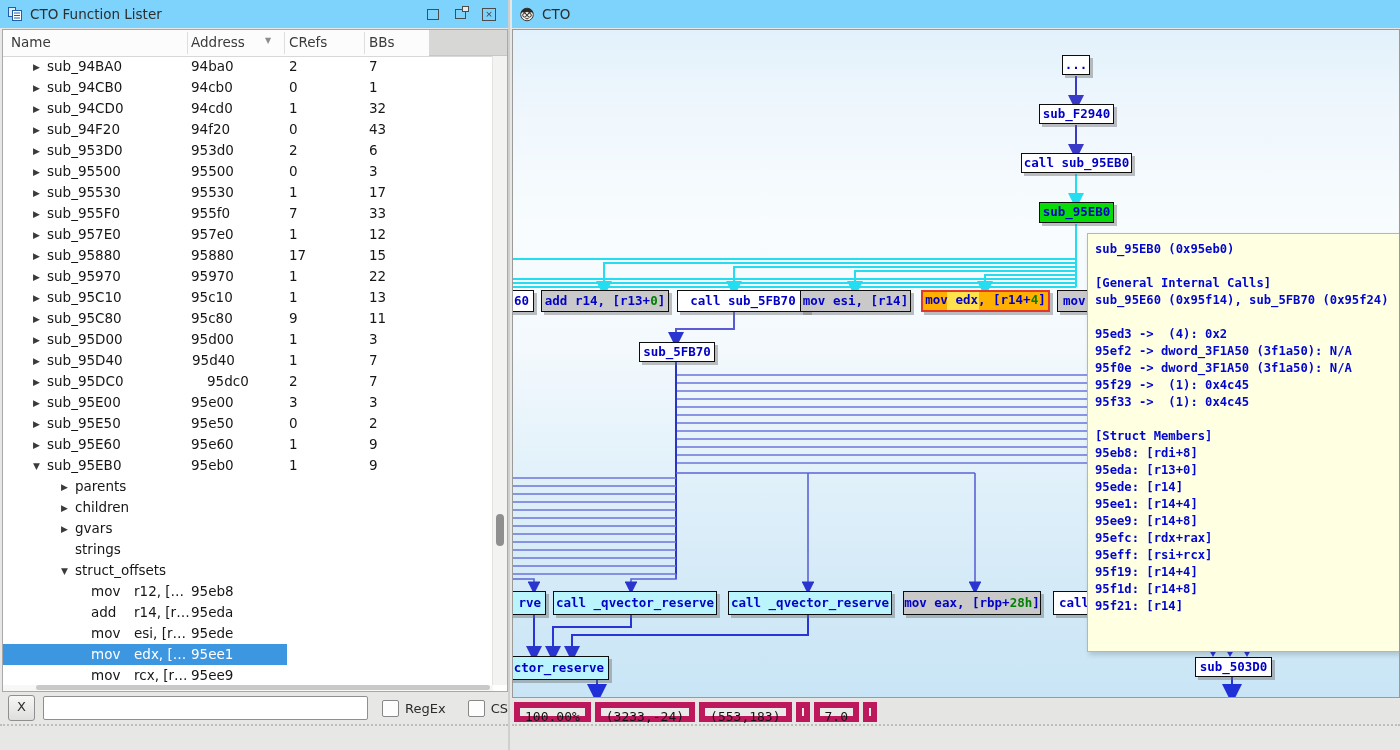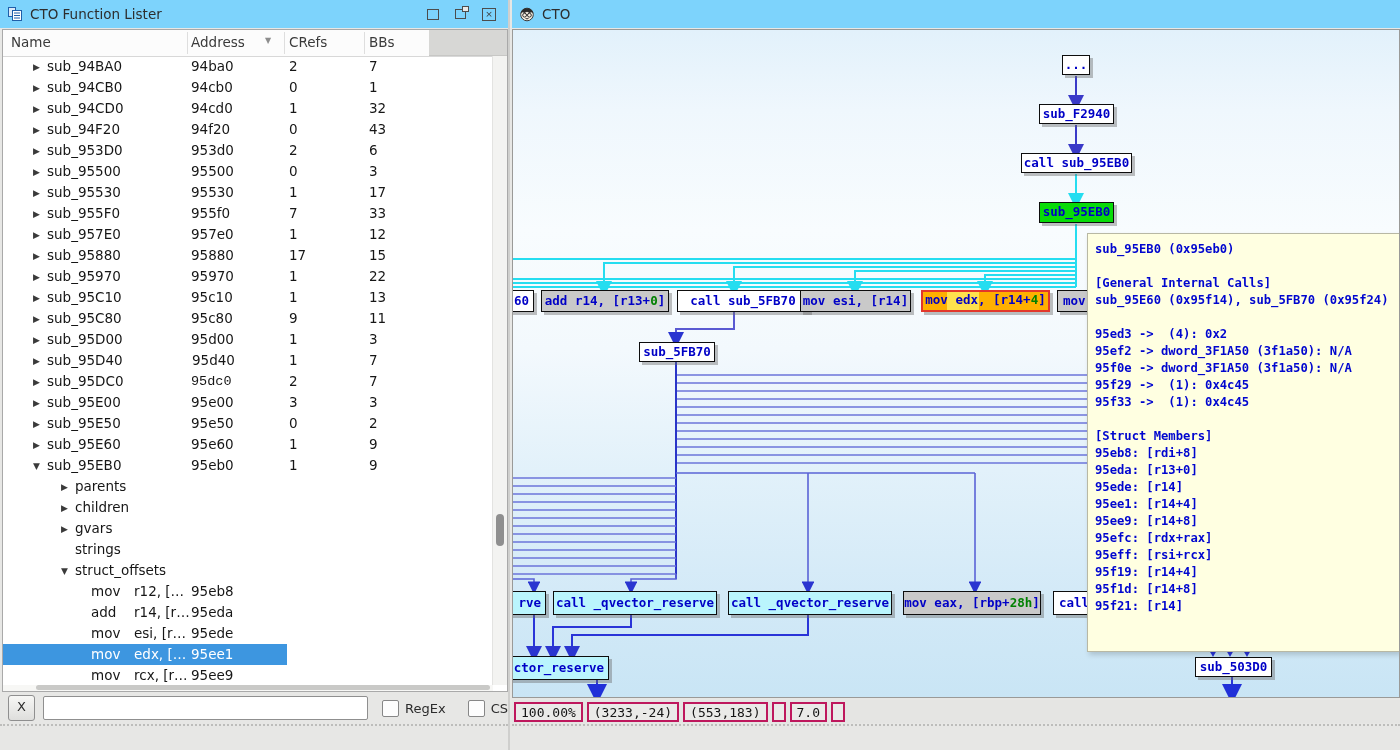--- a/index.html
+++ b/index.html
@@ -72,21 +72,21 @@
   .clip-l{text-align:left;padding-left:5px}
 
   #tooltip{position:absolute;left:574px;top:203px;right:-1px;height:419px;background:#ffffe1;
            border:1px solid #b8b8a4;box-shadow:2px 3px 5px rgba(0,0,0,.16);z-index:5;box-sizing:border-box;
            padding:7px 0 0 7px;font:bold 12.2px "DejaVu Sans Mono",monospace;color:#0006cf}
   .tline{height:17px;line-height:17px;white-space:pre}
 
   #statusbar{position:absolute;left:0;right:0;top:700px;height:23px;background:#e5e5e3;
              display:flex;align-items:center;gap:4px;padding-left:2px;
              font:13px "DejaVu Sans Mono",monospace;color:#141414}
-  .seg{height:20px;line-height:18px;border:2px solid #be185d;background:#eaeae8;padding:0 5px;box-sizing:border-box}
+  .seg{height:20px;line-height:18px;border:6px solid #be185d;background:#eaeae8;padding:0 5px;box-sizing:border-box}
   .seg.empty{width:14px;padding:0}
 </style>
 </head>
 <body>
 
 <div class="win" id="leftwin">
   <div class="titlebar">
     <svg width="16" height="16">
       <rect x="1.5" y="1.5" width="7" height="9" fill="#dce9f7" stroke="#1f5fa9"></rect>
       <rect x="5.5" y="4.5" width="9" height="10" fill="#ffffff" stroke="#1f5fa9"></rect>
@@ -218,21 +218,21 @@
         <div class="trow">
           <span class="arrow" style="left: 30px;">▶</span>
           <span style="left: 44px;">sub_95D40</span>
           <span style="left: 172px; margin-left: 17px;">95d40</span>
           <span style="left: 286px;">1</span>
           <span style="left: 366px;">7</span>
         </div>
         <div class="trow">
           <span class="arrow" style="left: 30px;">▶</span>
           <span style="left: 44px;">sub_95DC0</span>
-          <span style="left: 188px; font-family: Liberation Mono, monospace;">95dc0</span>
+          <span style="left: 204px;">95dc0</span>
           <span style="left: 286px;">2</span>
           <span style="left: 366px;">7</span>
         </div>
         <div class="trow">
           <span class="arrow" style="left: 30px;">▶</span>
           <span style="left: 44px;">sub_95E00</span>
           <span style="left: 188px;">95e00</span>
           <span style="left: 286px;">3</span>
           <span style="left: 366px;">3</span>
         </div>

